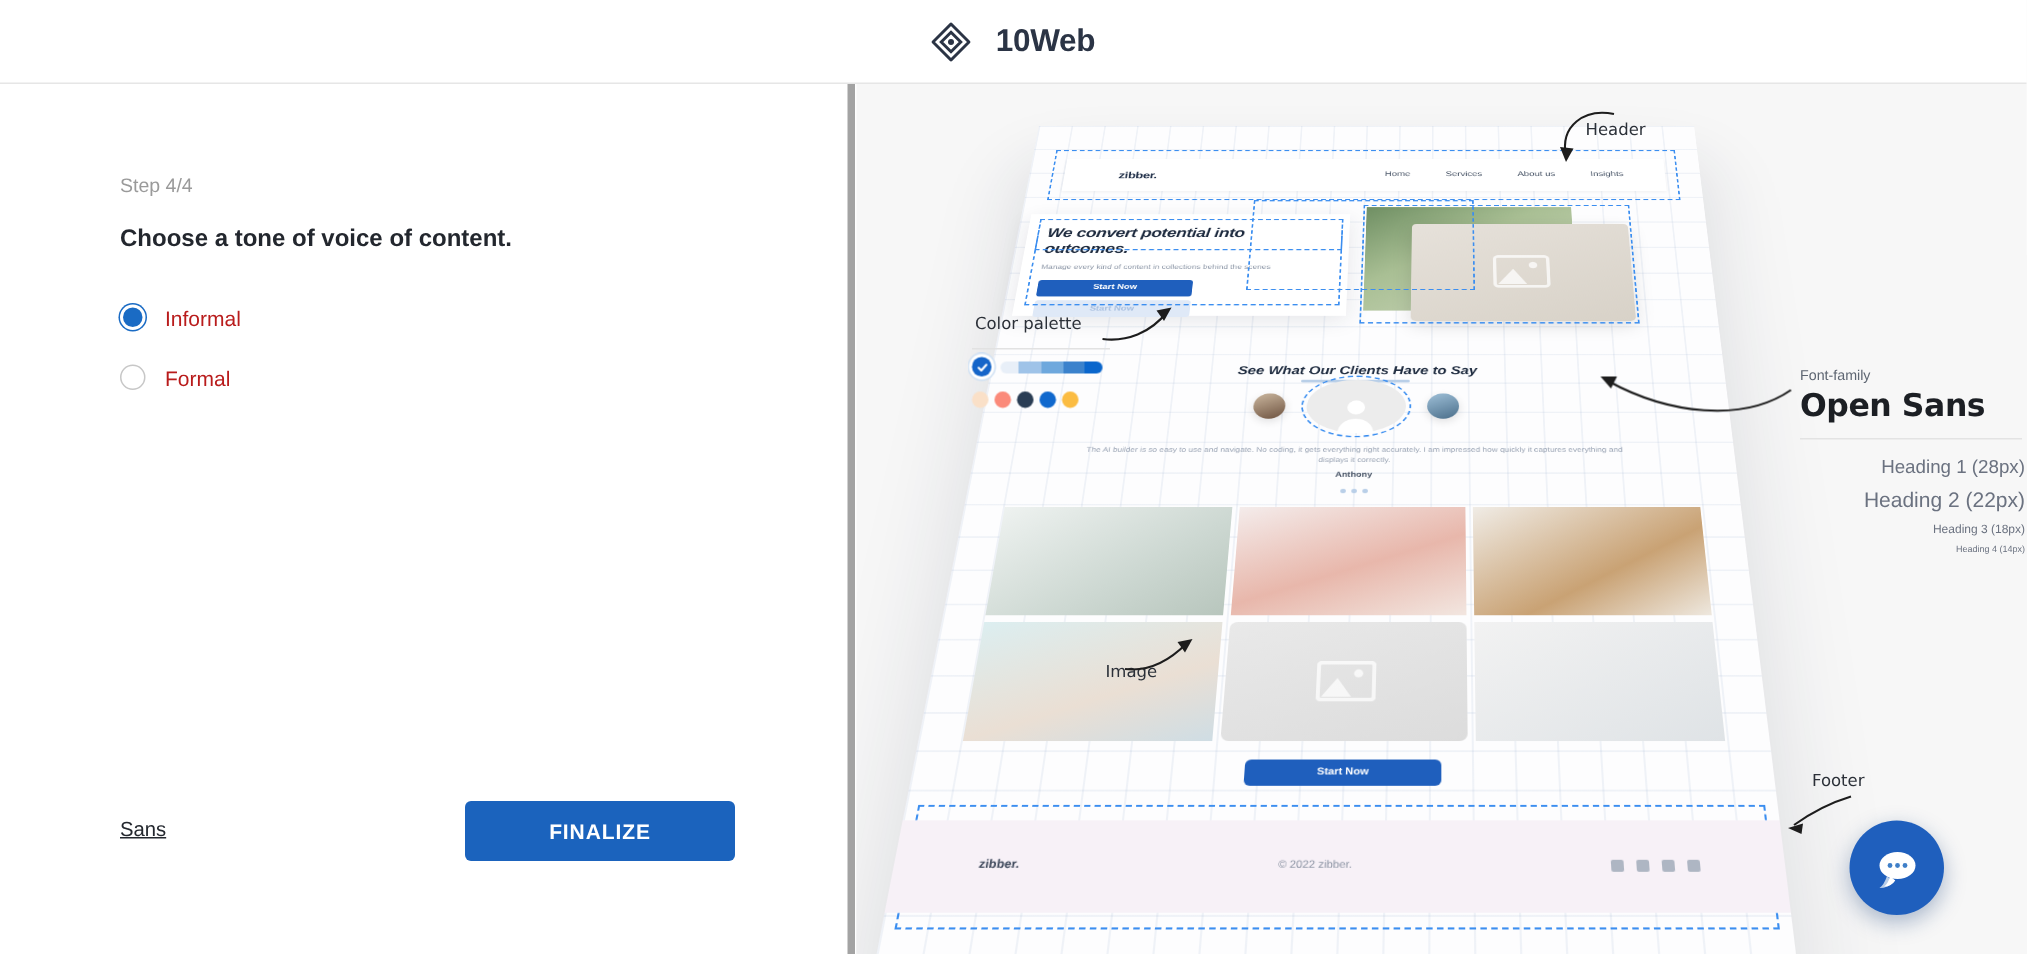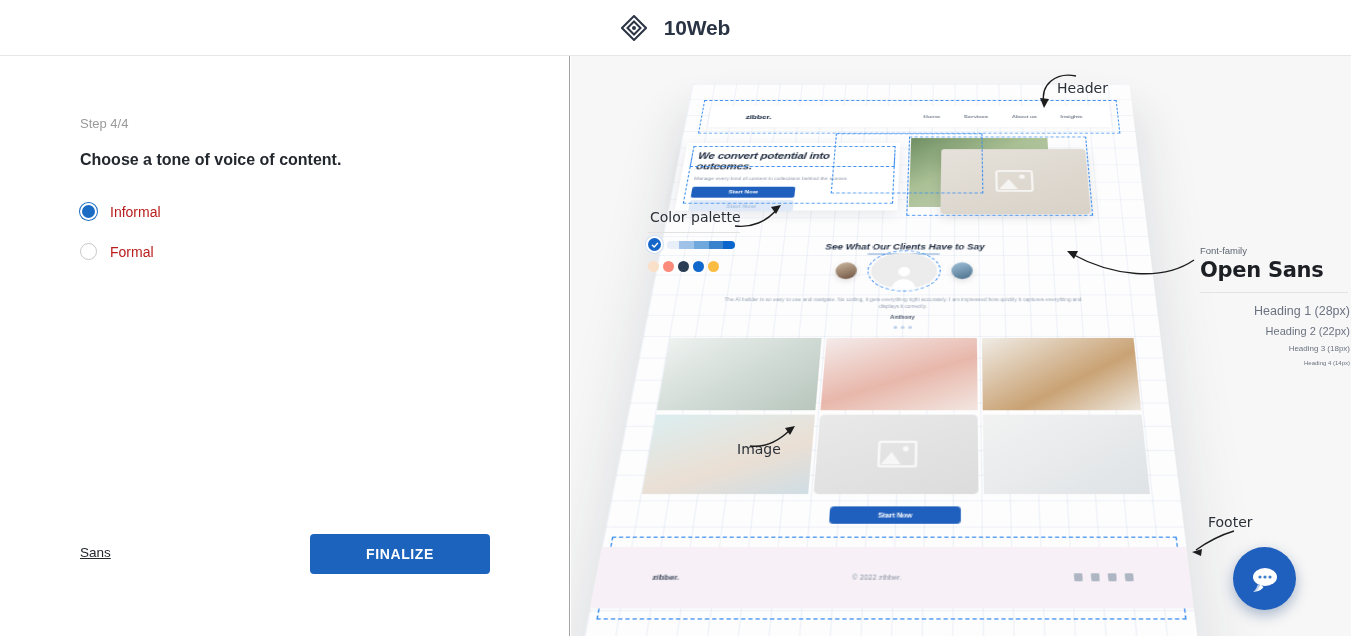--- a/index.html
+++ b/index.html
@@ -20,21 +20,21 @@
   }
   #brand{ display:flex; align-items:center; gap:17px; }
   #brand .logo-mark{ width:26px; height:26px; display:block; }
   #brand .brand-text{
     font-size:21px; font-weight:bold; color:#2b3445; letter-spacing:-0.2px;
   }
 
   
   #left-panel{
     position:absolute; left:0; top:56px; width:570px; height:580px;
-    background:#fff; border-right:1px solid #a3a3a3;
+    background:#fff; border-right:5px solid #a3a3a3;
   }
   #step-label{
     position:absolute; left:80px; top:60px;
     font-size:13px; color:#9a9a9a;
   }
   #question-title{
     position:absolute; left:80px; top:95px;
     font-size:16px; font-weight:bold; color:#23272e;
   }
   .radio-row{
@@ -233,21 +233,21 @@
     background:#f7f1f7;
     display:flex; align-items:center;
   }
   #mk-footer .f-logo{ margin-left:40px; font-size:6px; font-weight:bold; color:#3a4558; }
   #mk-footer .f-copy{ margin-left:auto; margin-right:auto; font-size:5.4px; color:#8b93a3; }
   #mk-footer .f-social{ margin-right:40px; display:flex; gap:6px; }
   #mk-footer .f-social i{ width:6px; height:6px; background:#aeb6c3; display:block; border-radius:1px; }
 
   
   .anno-label{
-    position:absolute; font-size:14px; color:#2b3038;
+    position:absolute; font-size:11px; color:#2b3038;
     font-family:"DejaVu Sans", sans-serif;
   }
   #anno-header{ left:1057px; top:80px; }
   #anno-colorpalette{ left:650px; top:209px; }
   #anno-image{ left:717px; top:441px;margin-left:20px; }
   #anno-footer{ left:1208px; top:514px; }
 
   .anno-arrow{ position:absolute; pointer-events:none; }
   #cp-divider{ position:absolute; left:648px; top:232px; width:92px; height:1px; background:#e2e2e2; }
   #cp-slider-row{
@@ -268,21 +268,21 @@
   #cp-swatches span{ width:11px; height:11px; border-radius:50%; display:block; }
 
   
   #font-panel{ position:absolute; left:1200px; top:245px; width:150px; }
   #fp-kicker{ font-size:9.5px; color:#5e6672; }
   #fp-name{ font-size:21px; font-weight:bold; color:#1c1f24; margin-top:2px;
             font-family:"DejaVu Sans", sans-serif; letter-spacing:-0.3px; }
   #fp-divider{ margin-top:10px; width:148px; height:1px; background:#e3e3e3; }
   .fp-h{ color:#6b7280;text-align:right; }
   #fp-h1{ margin-top:11px; font-size:12.5px; }
-  #fp-h2{ margin-top:7px; font-size:11px; }
+  #fp-h2{ margin-top:7px; font-size:14px; }
   #fp-h3{ margin-top:7px; font-size:8px; }
   #fp-h4{ margin-top:7px; font-size:6px; }
 
   
   #chat-widget{
     position:absolute; left:1233px; top:547px; width:63px; height:63px;
     border-radius:50%; background:#1f5fbd;
     box-shadow:0 5px 14px rgba(20,60,120,.35);
     display:flex; align-items:center; justify-content:center;
     cursor:pointer;

